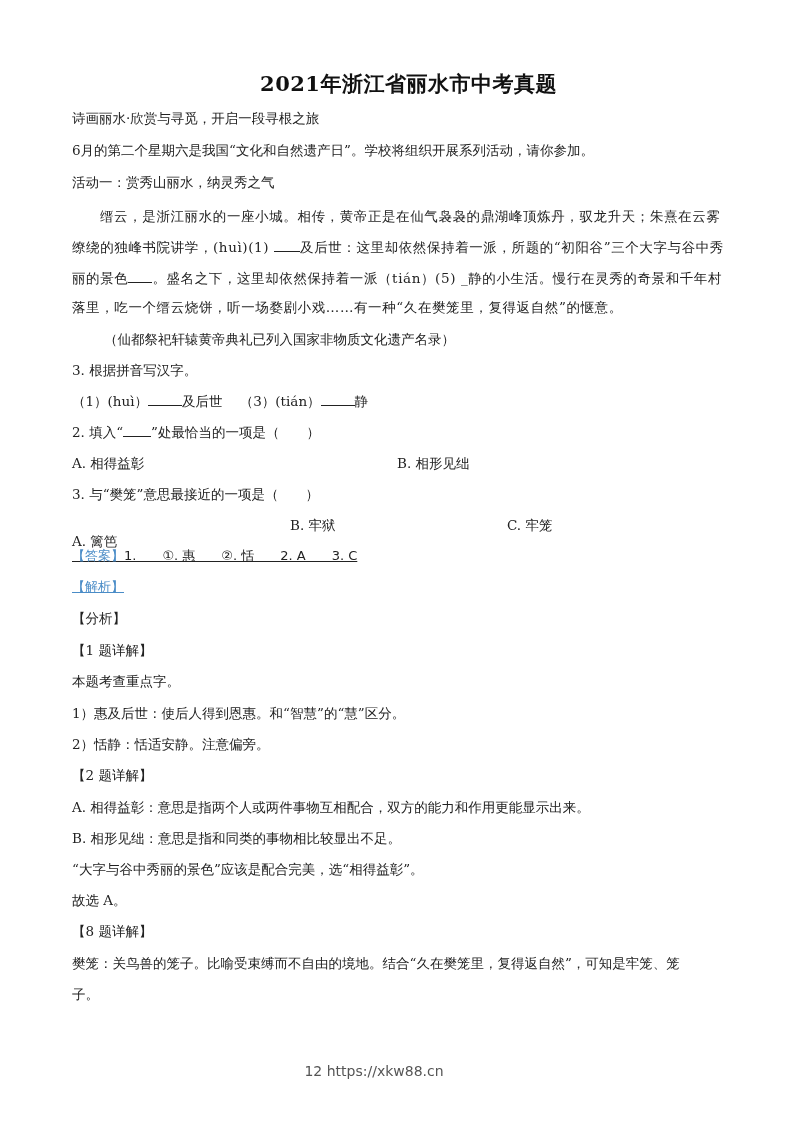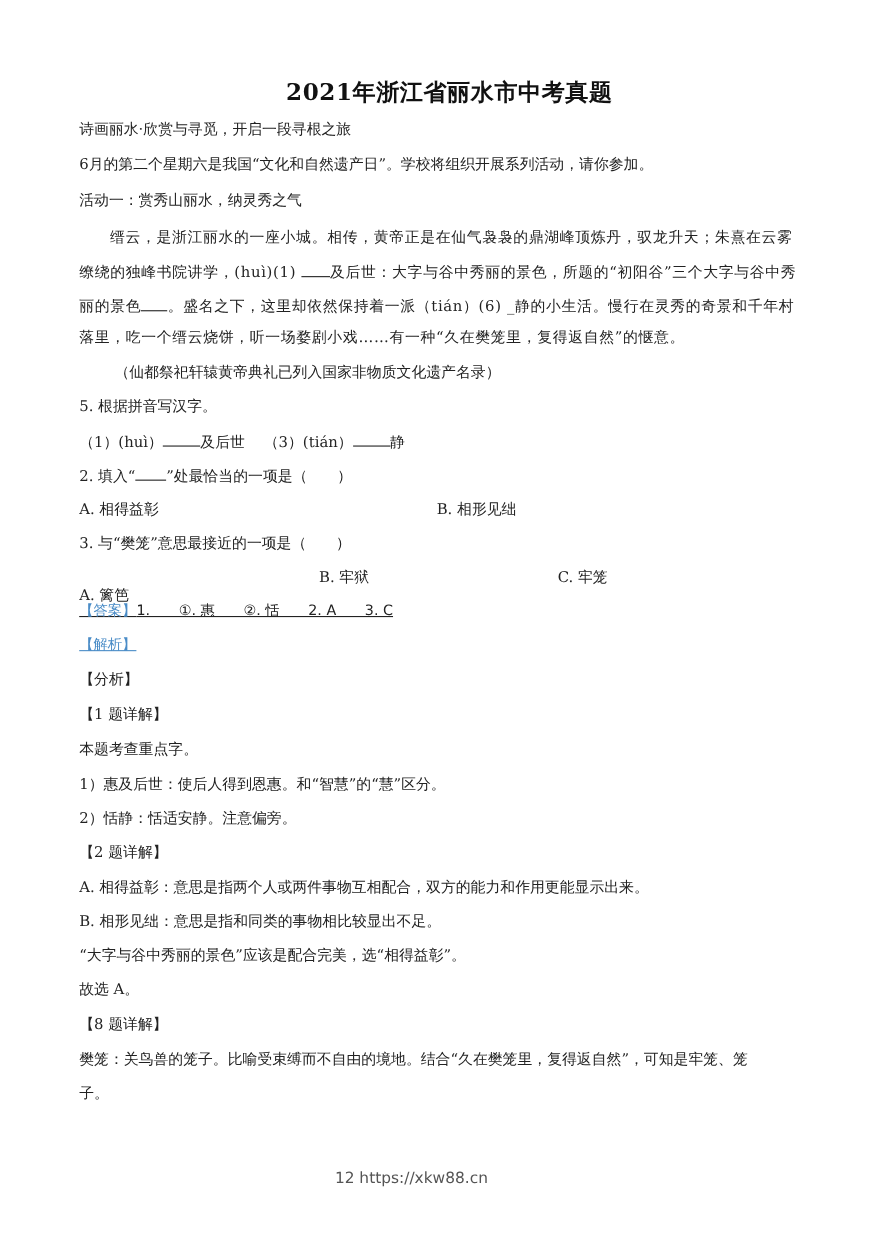--- a/index.html
+++ b/index.html
@@ -19,29 +19,29 @@
 <body>
 
 <div class="title">2021年浙江省丽水市中考真题</div>
 
 <div class="line" style="top:108px">诗画丽水·欣赏与寻觅，开启一段寻根之旅</div>
 <div class="line" style="top:140px">6月的第二个星期六是我国“文化和自然遗产日”。学校将组织开展系列活动，请你参加。</div>
 <div class="line" style="top:172px">活动一：赏秀山丽水，纳灵秀之气</div>
 
 <div class="line indent" style="top:206px; letter-spacing:0.6px">缙云，是浙江丽水的一座小城。相传，黄帝正是在仙气袅袅的鼎湖峰顶炼丹，驭龙升天；朱熹在云雾</div>
 <div class="line" style="top:237px; letter-spacing:0.6px">
-  <span>缭绕的独峰书院讲学，(huì)(1) </span><span class="blank" style="width:26px"></span><span>及后世：大字与谷中秀丽的景色，所题的“初阳谷”三个大字与谷中秀</span>
+  <span>缭绕的独峰书院讲学，(huì)(1) </span><span class="blank" style="width:26px"></span><span>及后世：这里却依然保持着一派，所题的“初阳谷”三个大字与谷中秀</span>
 </div>
 <div class="line" style="top:268px; letter-spacing:0.6px">
-  <span>丽的景色</span><span class="blank" style="width:24px"></span><span>。盛名之下，这里却依然保持着一派（tián）(6) _静的小生活。慢行在灵秀的奇景和千年村</span>
+  <span>丽的景色</span><span class="blank" style="width:24px"></span><span>。盛名之下，这里却依然保持着一派（tián）(5) _静的小生活。慢行在灵秀的奇景和千年村</span>
 </div>
 <div class="line" style="top:297px; letter-spacing:0.6px">落里，吃一个缙云烧饼，听一场婺剧小戏……有一种“久在樊笼里，复得返自然”的惬意。</div>
 <div class="line" style="top:329px; left:104px">（仙都祭祀轩辕黄帝典礼已列入国家非物质文化遗产名录）</div>
 
-<div class="line" style="top:360px">5. 根据拼音写汉字。</div>
+<div class="line" style="top:360px">3. 根据拼音写汉字。</div>
 <div class="line" style="top:391px">
   <span>（1）(huì）</span><span class="blank" style="width:34px"></span><span>及后世</span>&nbsp;&nbsp;&nbsp;&nbsp;<span>（3）(tián）</span><span class="blank" style="width:34px"></span><span>静</span>
 </div>
 <div class="line" style="top:422px">
   <span>2. 填入“</span><span class="blank" style="width:28px"></span><span>”处最恰当的一项是（　　）</span>
 </div>
 <div class="line" style="top:453px">A. 相得益彰</div>
 <div class="line" style="top:453px; left:397px">B. 相形见绌</div>
 
 <div class="line" style="top:484px">3. 与“樊笼”意思最接近的一项是（　　）</div>

